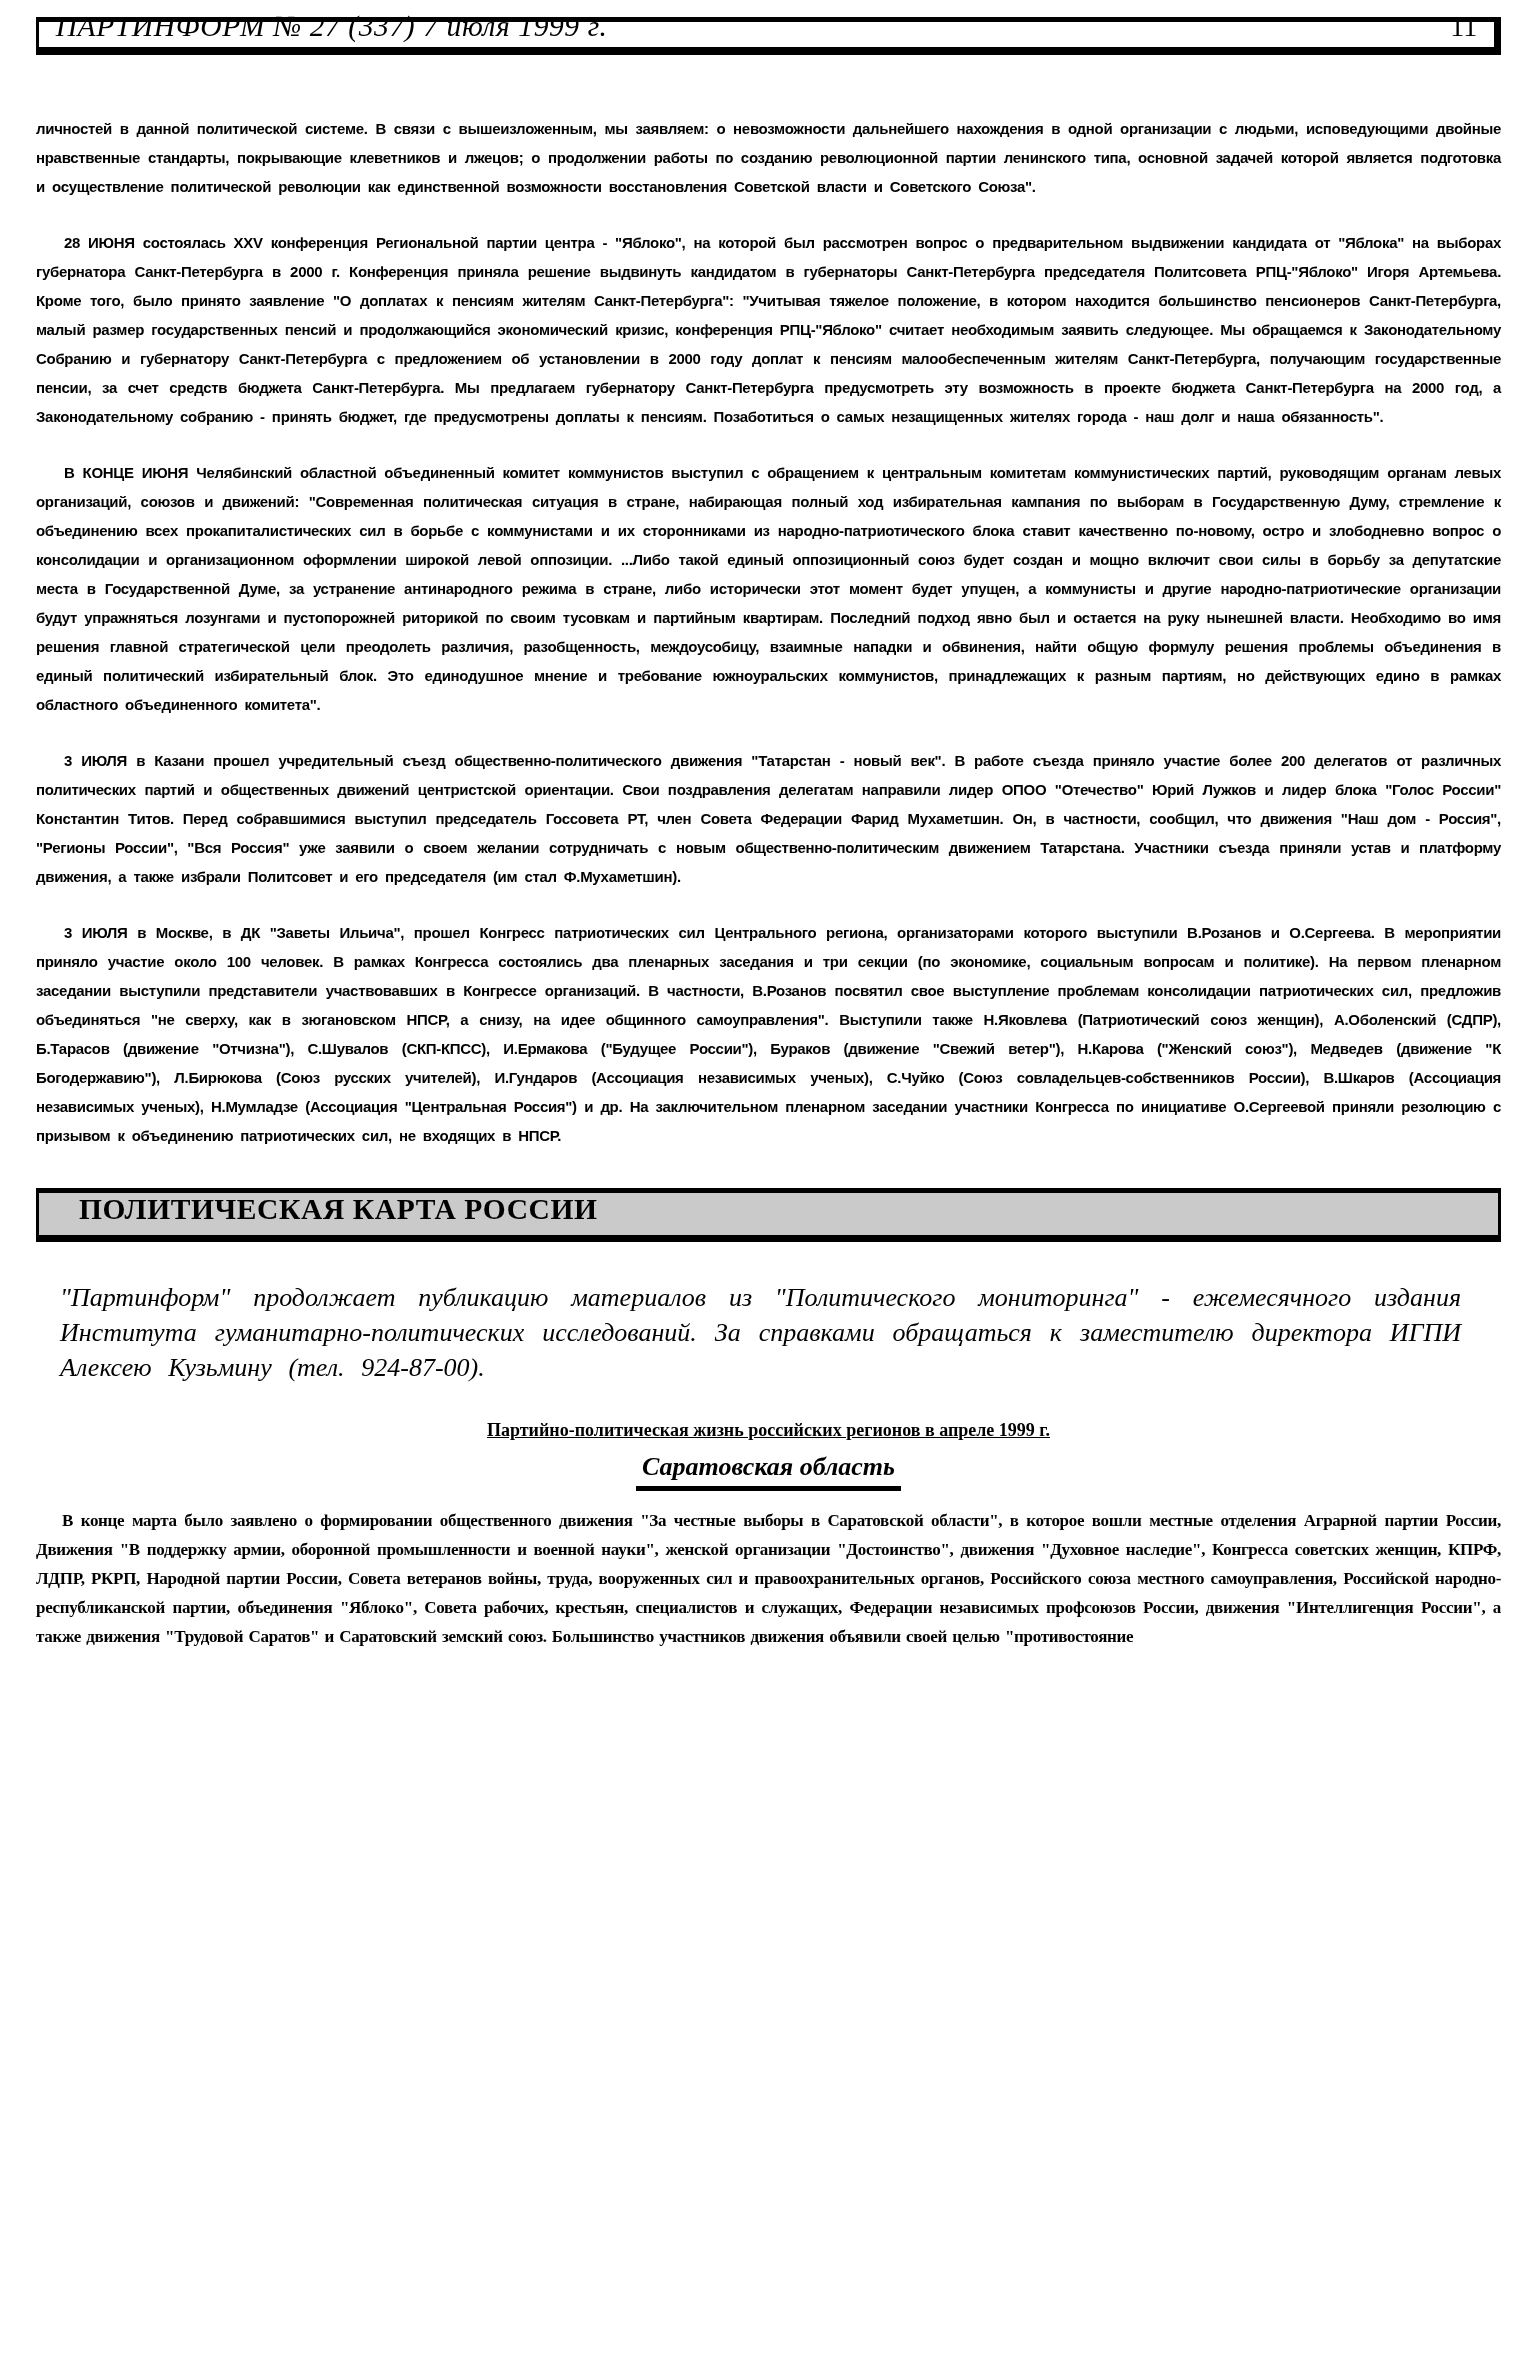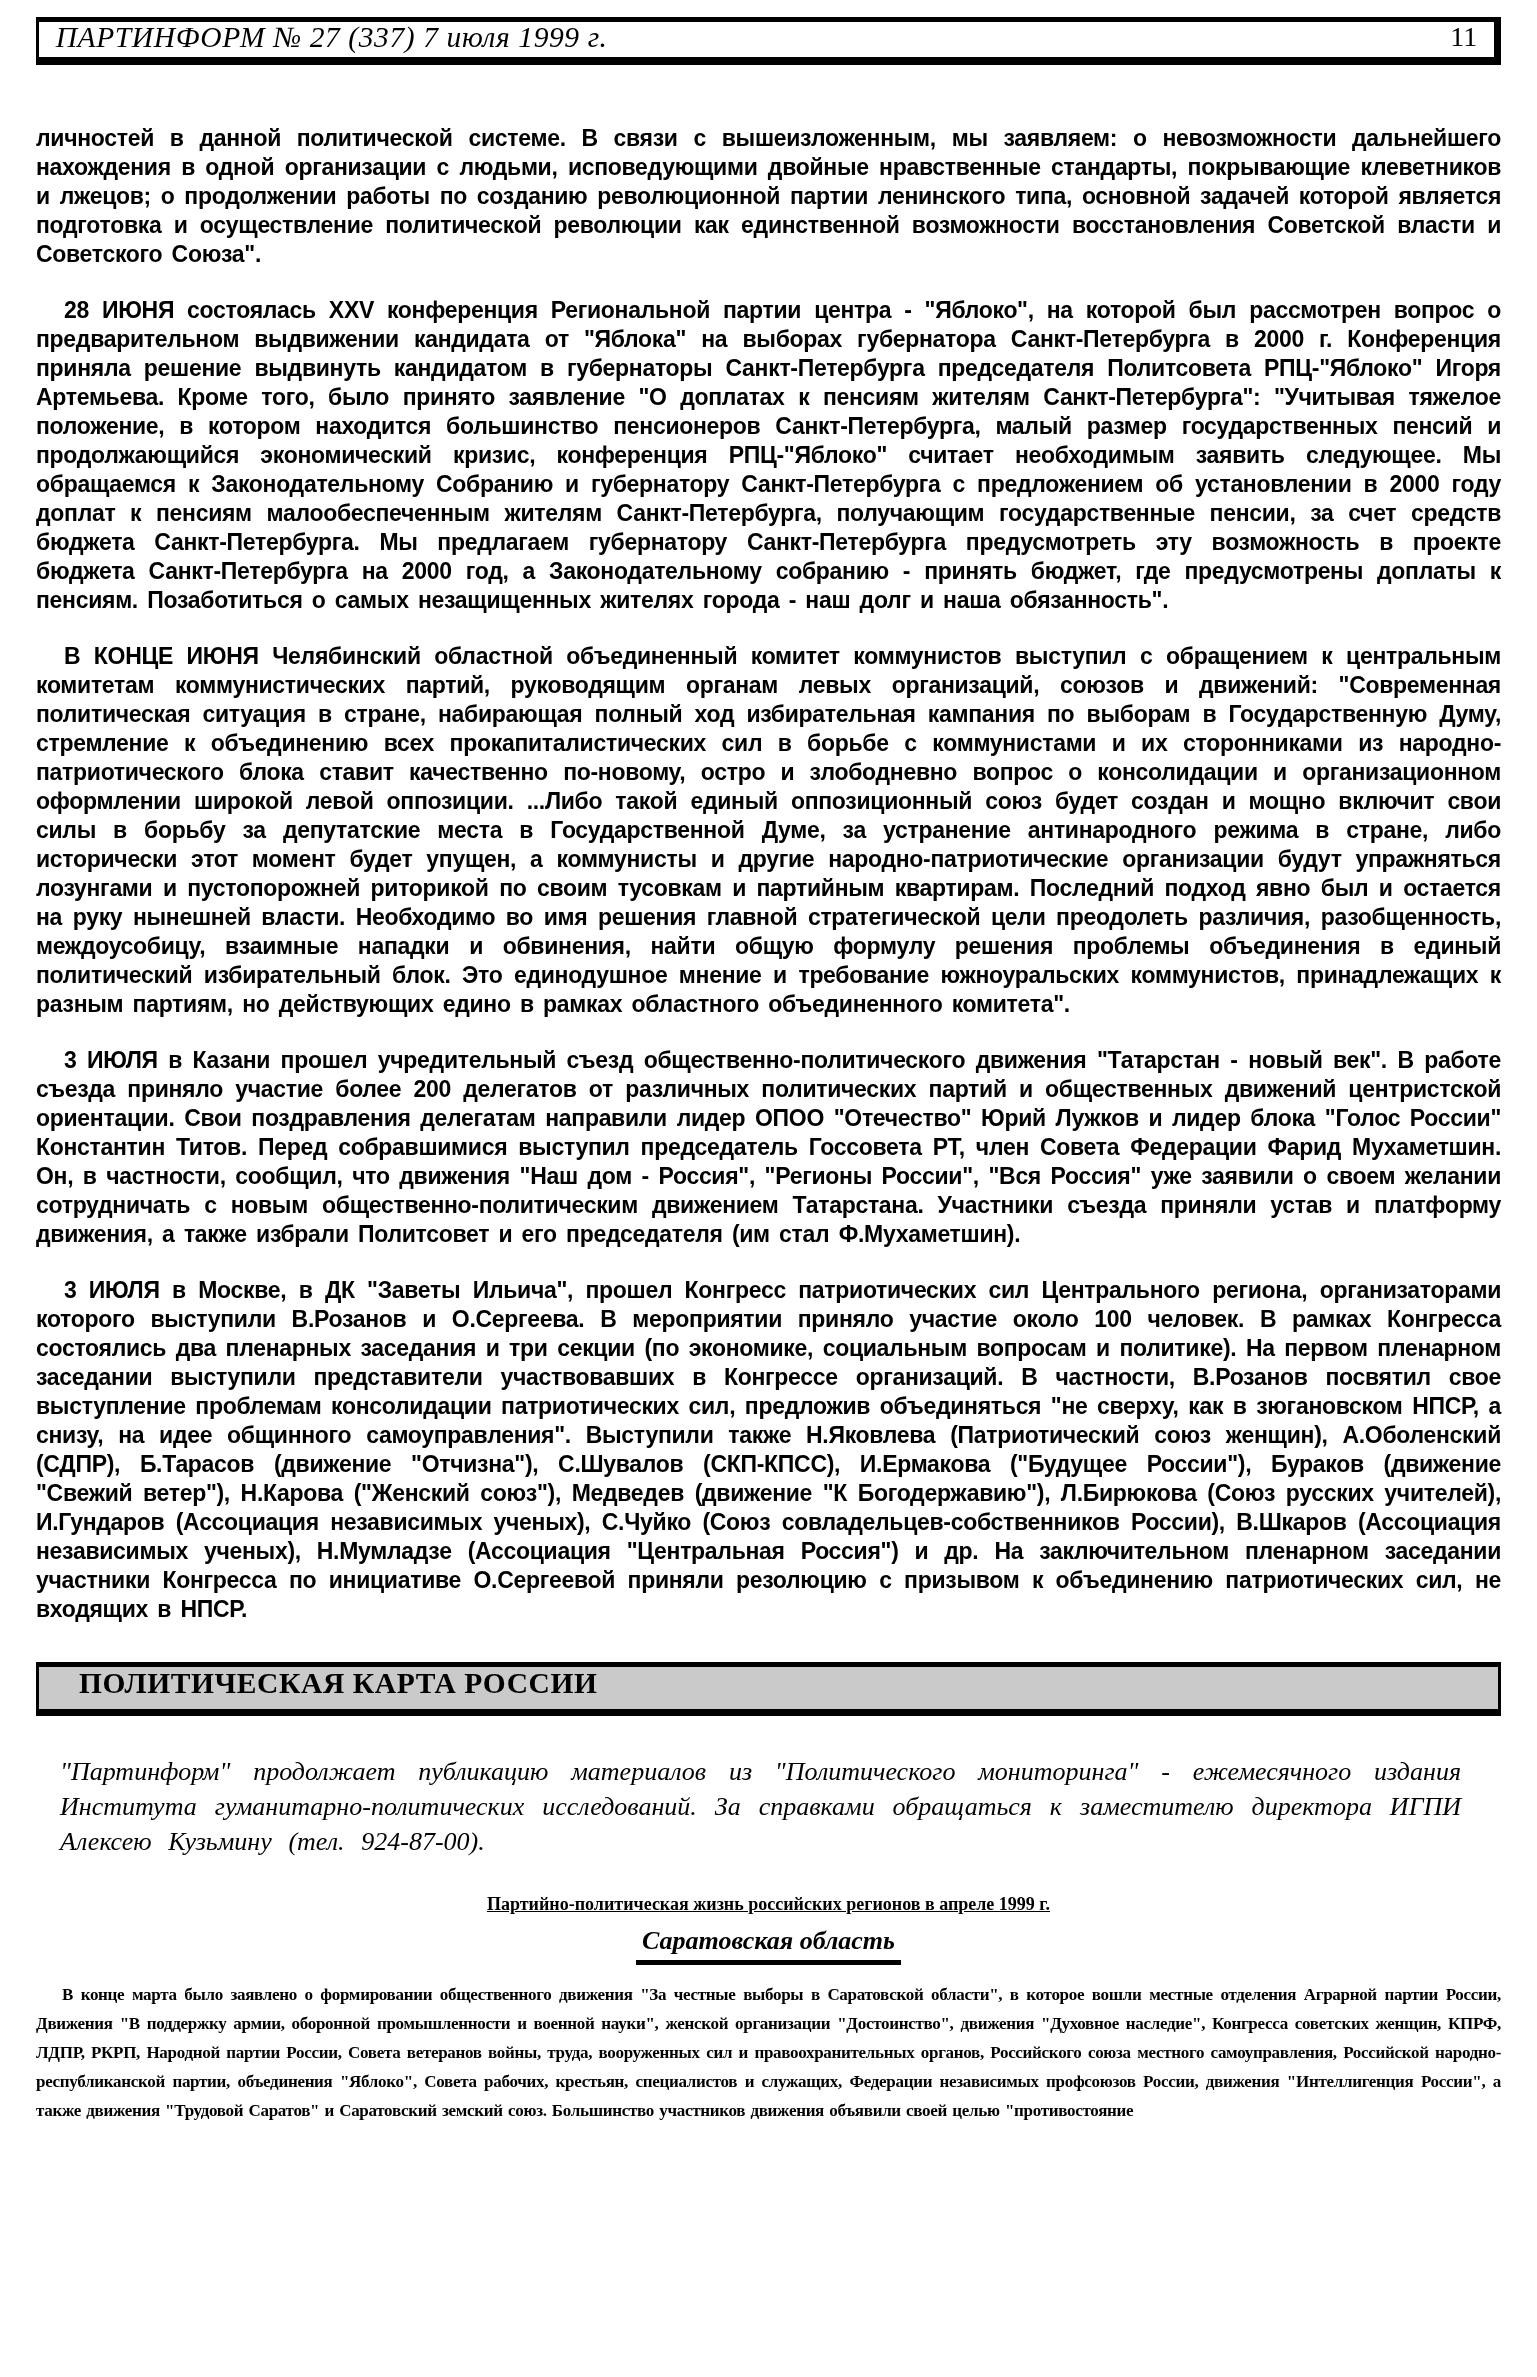--- a/index.html
+++ b/index.html
@@ -16,48 +16,48 @@
     color: #000000;
     padding: 16.7px 36px 0 36px;
     overflow: hidden;
     font-family: "Liberation Serif", serif;
   }
 
   
   .header-box {
     display: flex;
     justify-content: space-between;
-    align-items: center;
+    align-items: flex-end;
     box-sizing: border-box;
     border: 3.2px solid #000;
     border-top-width: 5.8px;
     border-right-width: 7.7px;
     border-bottom-width: 8.3px;
-    height: 48px;
+    height: 38px;
     padding: 0 16.7px 3.8px 16.7px;
     margin-bottom: 59px;
   }
   .header-title {
     font-family: "Liberation Serif", serif;
     font-style: italic;
     font-size: 29.5px;
     letter-spacing: 0.6px;
     white-space: nowrap;
   }
   .header-page-number {
     font-family: Liberation Serif, serif;
     font-size: 28px;
     font-style: normal;
   }
 
   
   .para {
     font-family: "Liberation Sans", sans-serif;
     font-weight: 700;
-    font-size: 23px;
+    font-size: 15px;
     line-height: 29px;
     letter-spacing: -0.3px;
     word-spacing: 3.2px;
     text-align: justify;
     text-indent: 28px;
     margin: 0 0 27px 0;
   }
   .para.no-indent { text-indent: 0; }
 
   

